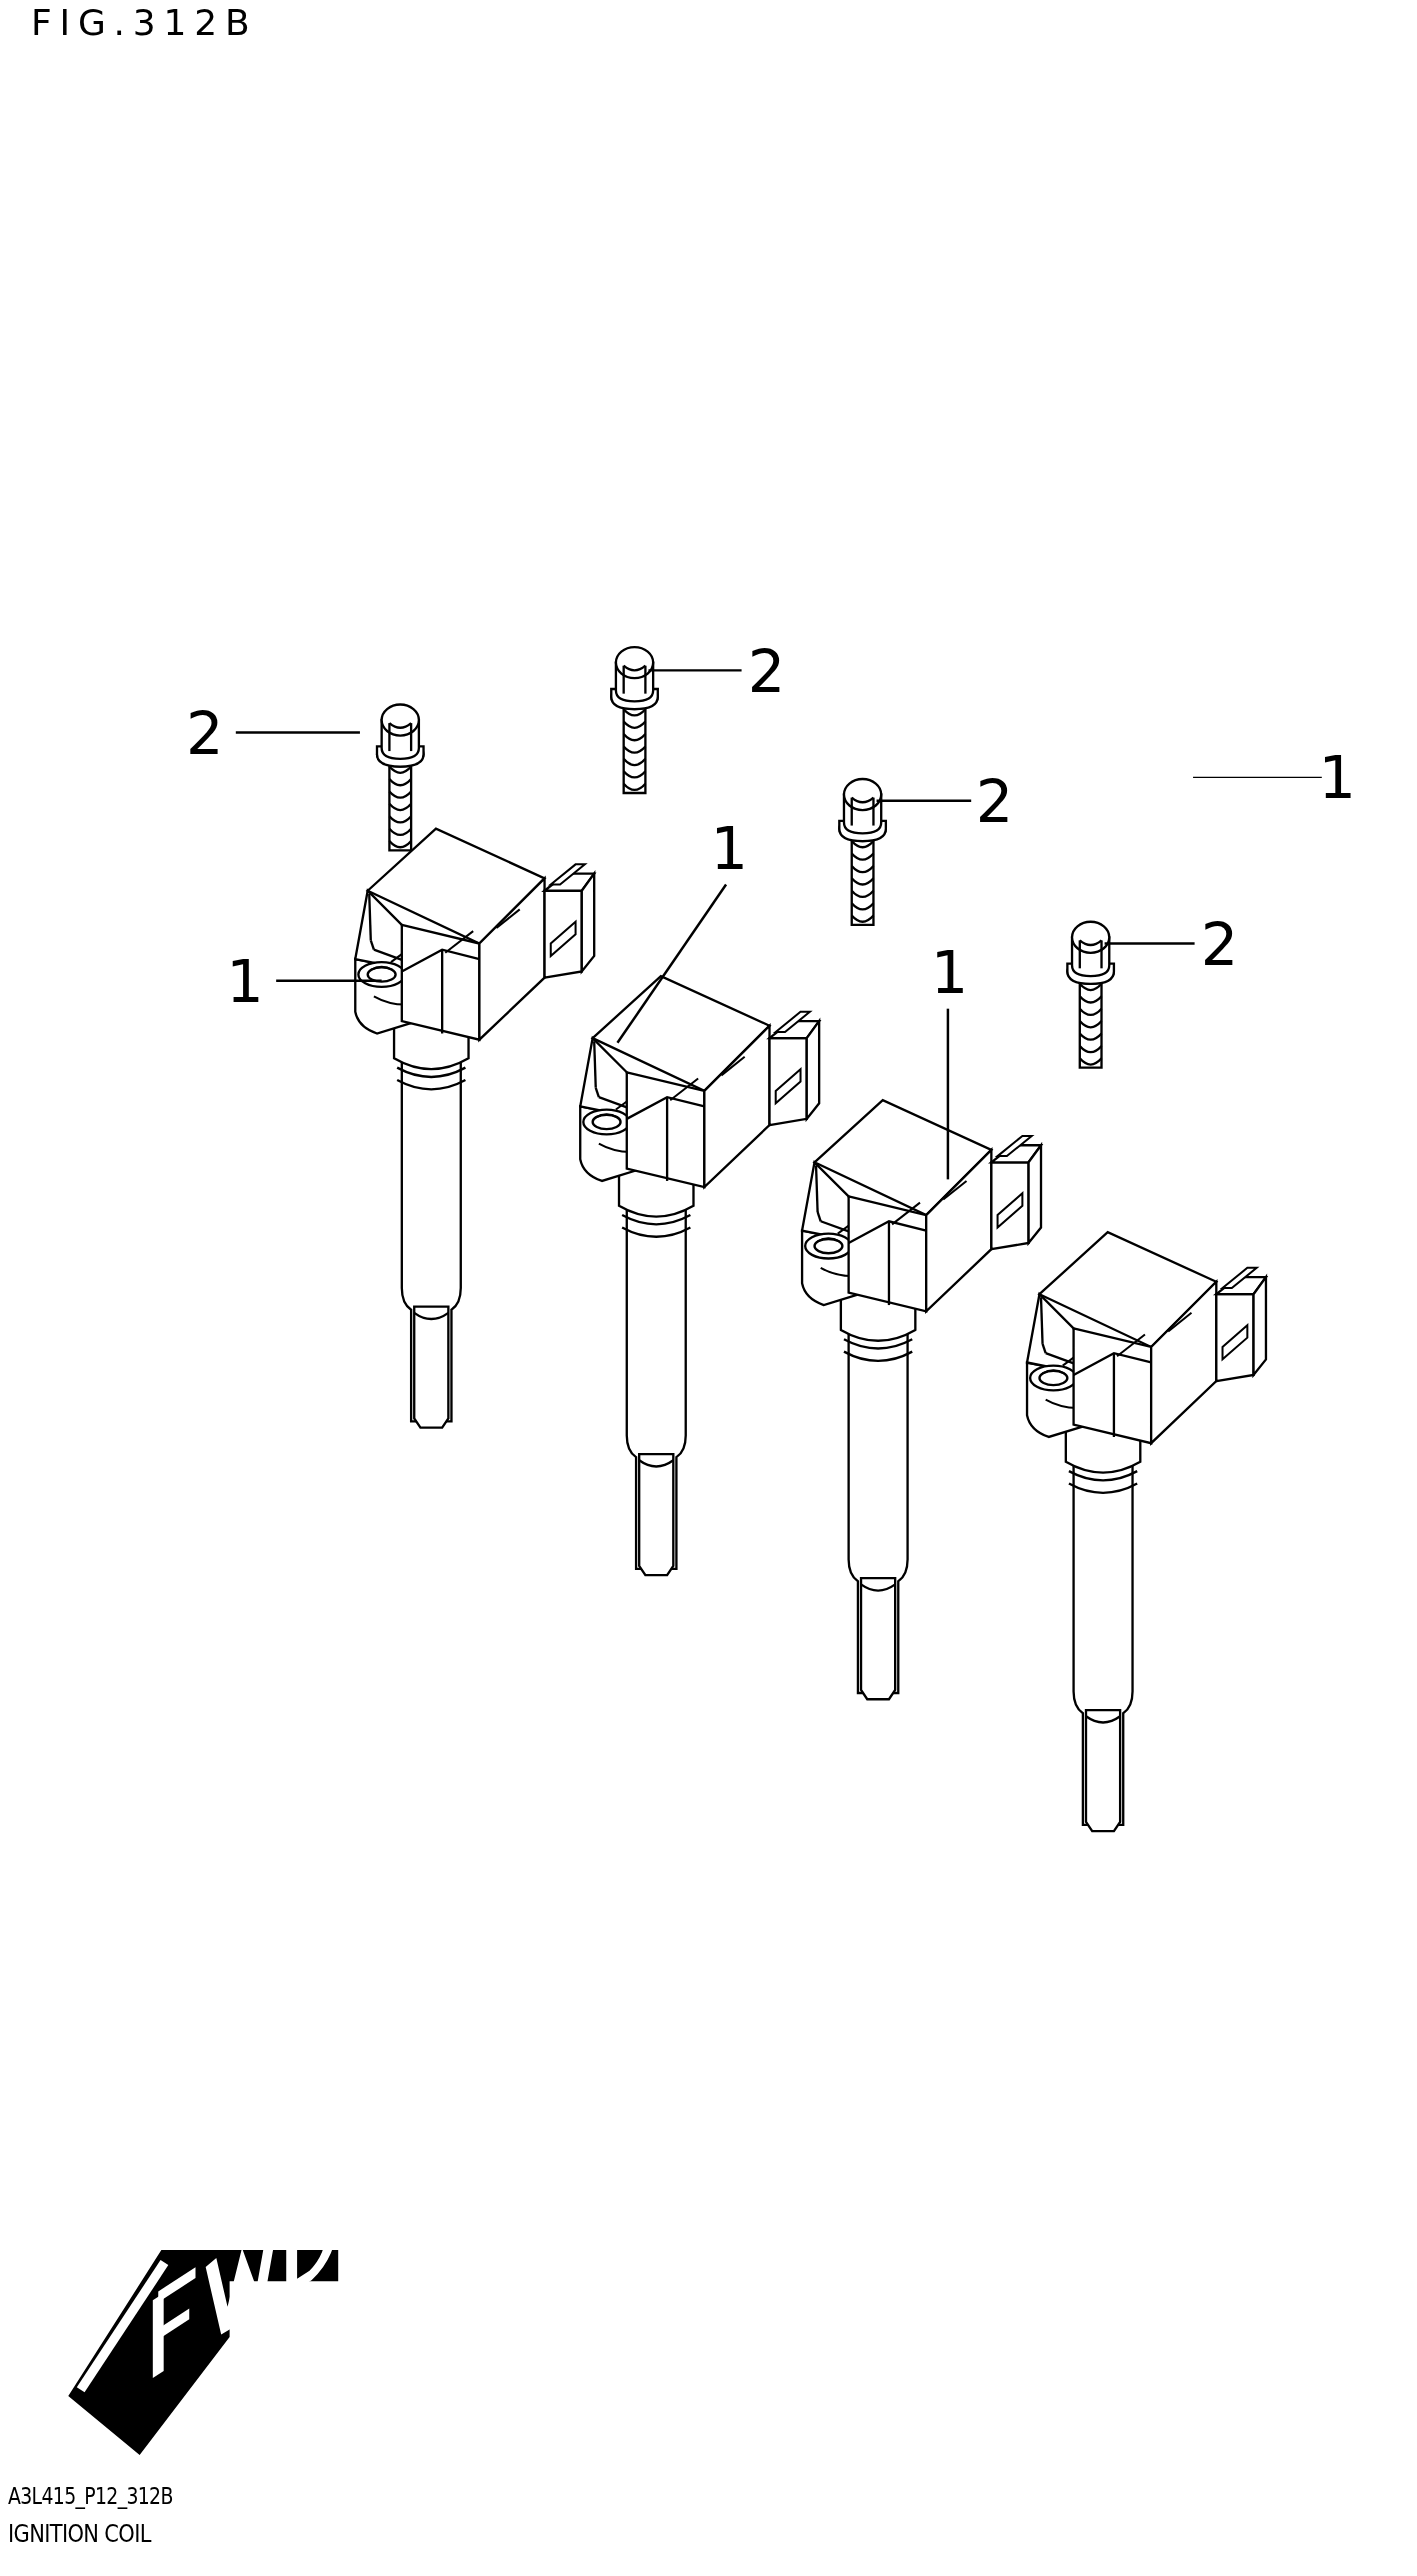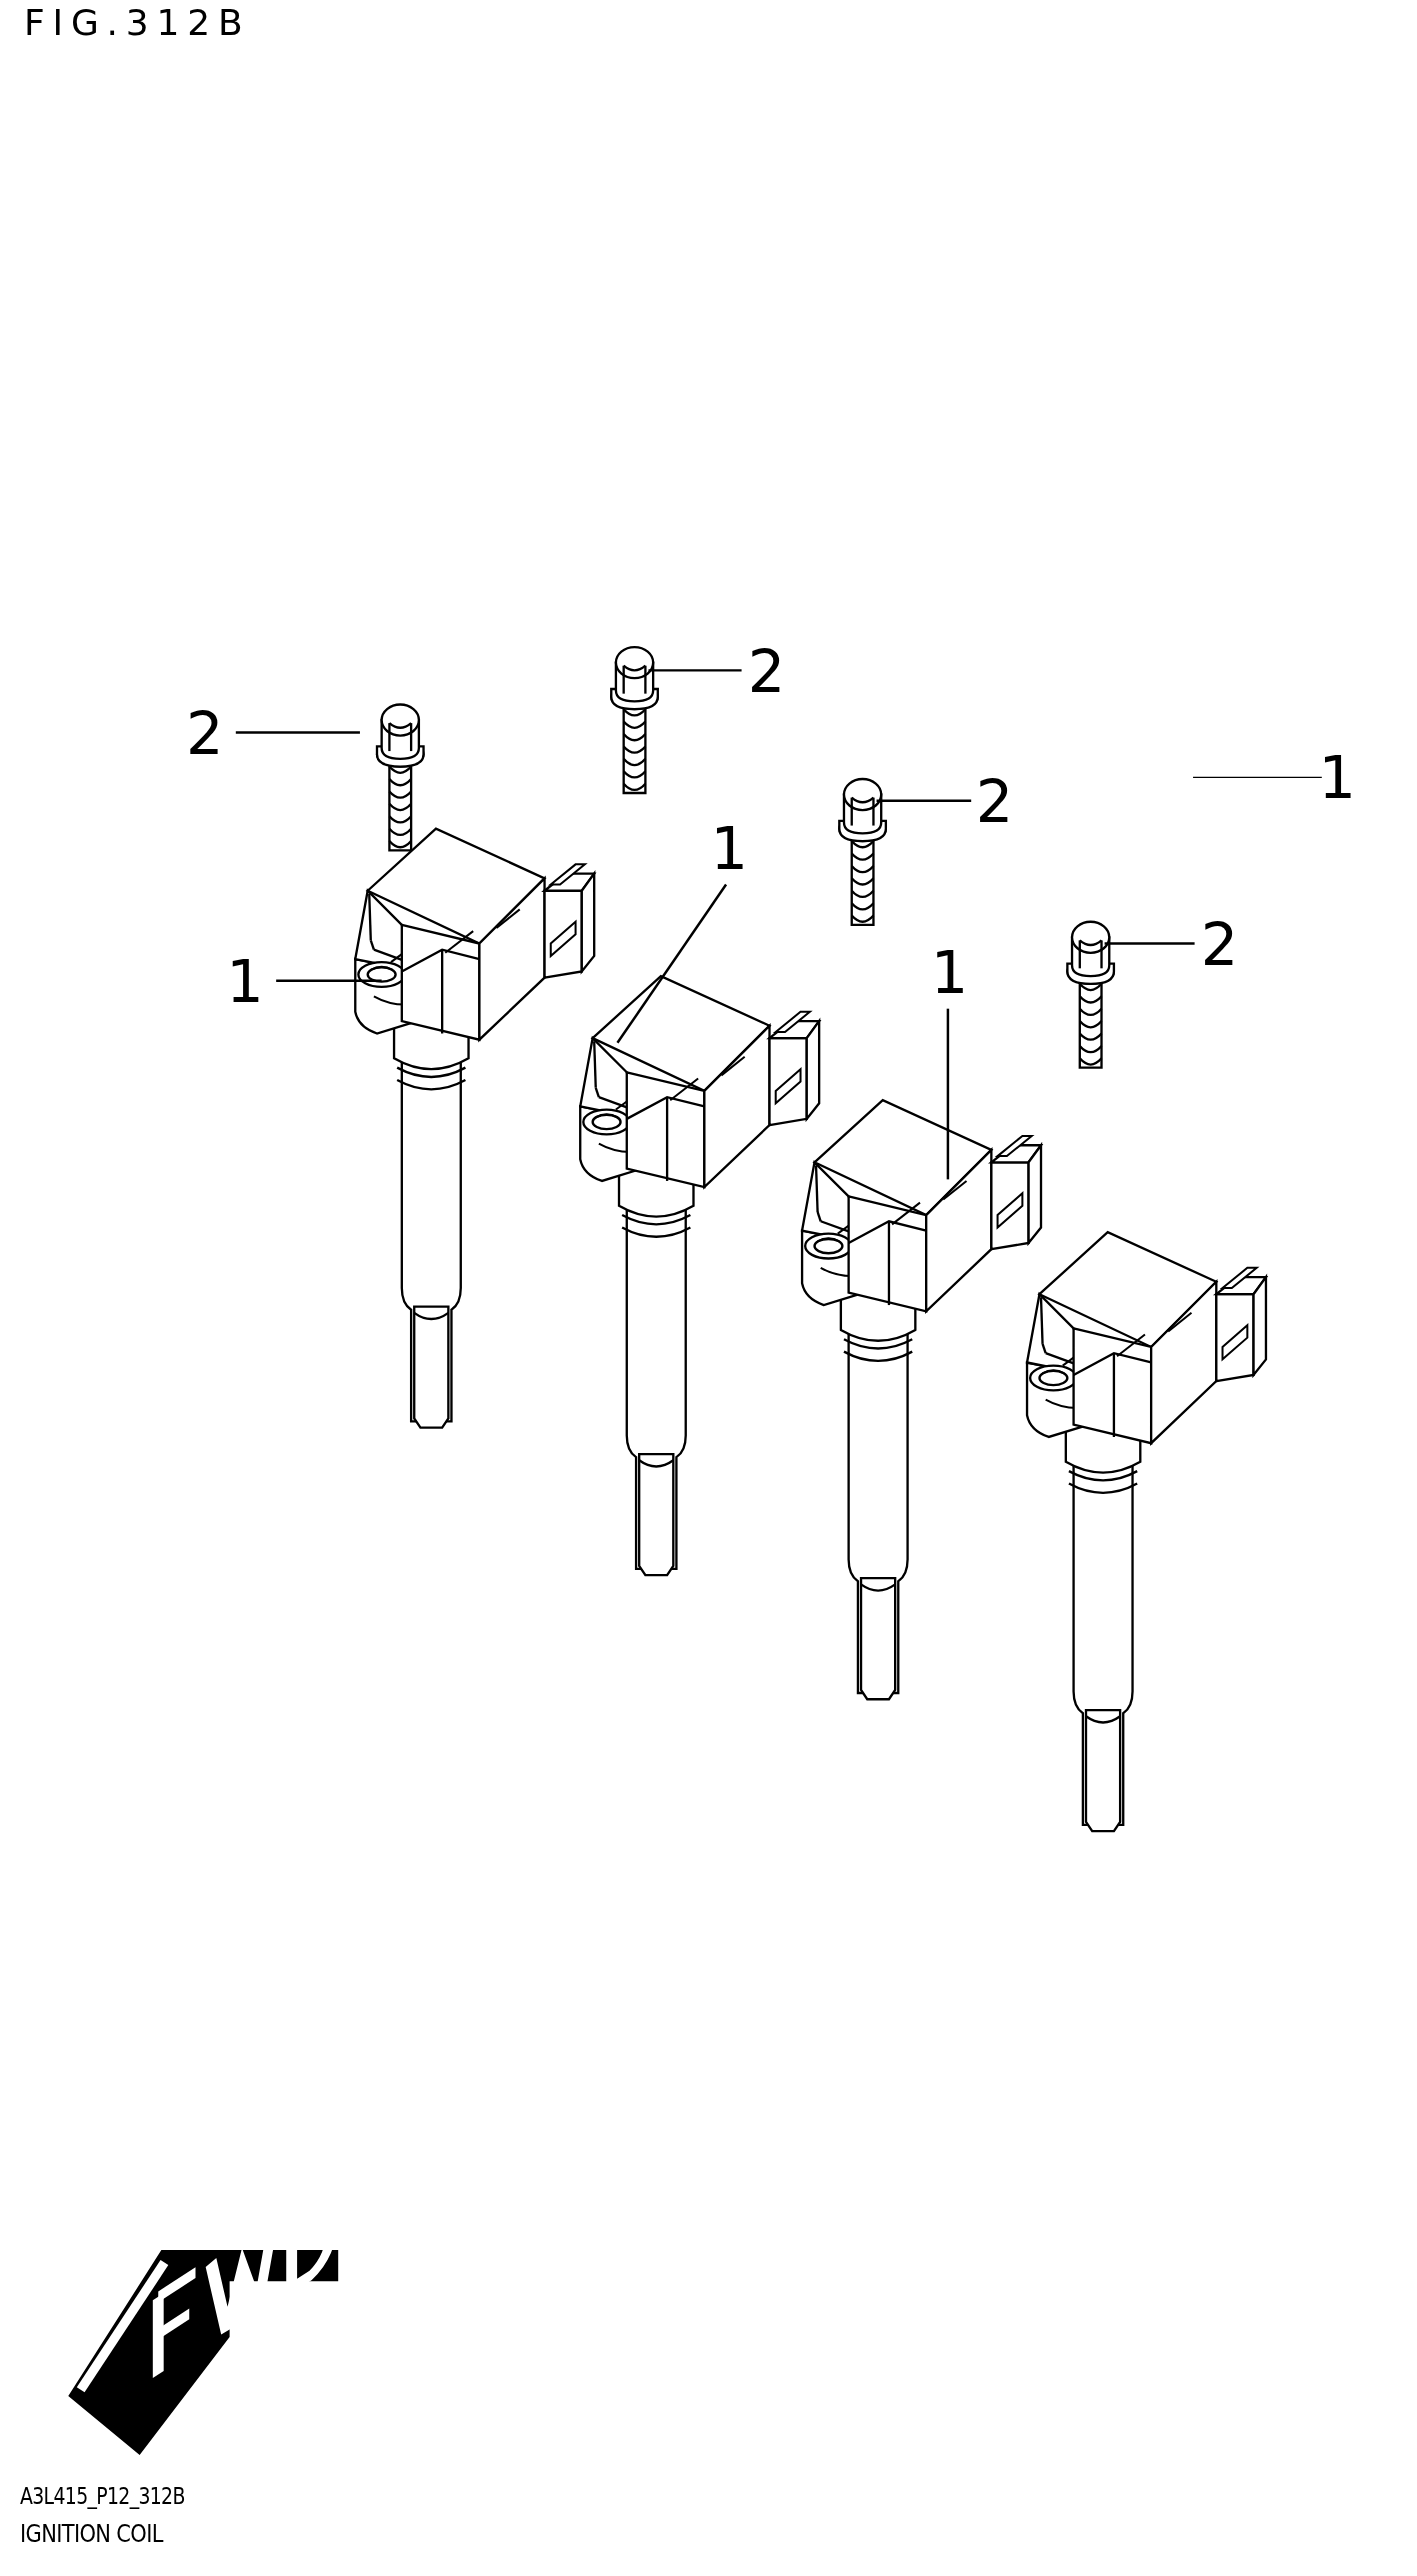--- a/index.html
+++ b/index.html
@@ -1,25 +1,25 @@
 <!DOCTYPE html>
 <html style="font-size:12.4px"><head>
 <meta charset="utf-8">
 <style>
   html,body{margin:0;padding:0;background:#ffffff;}
   body{width:1418px;height:2576px;position:relative;overflow:hidden;
        font-family:"Liberation Sans",sans-serif;color:#000;}
 
-  #fig-title{position:absolute;left:24px;top:4.7px;font-size:36px;
+  #fig-title{position:absolute;left:31px;top:4.7px;font-size:36px;
              letter-spacing:7.8px;font-weight:400;line-height:1;
              font-family:"DejaVu Sans",sans-serif;}
 
   #diagram-canvas{position:absolute;left:0;top:0;width:1418px;height:2576px;}
 
-  #footer-block{position:absolute;left:20px;top:2482px;width:543px;}
+  #footer-block{position:absolute;left:8px;top:2482px;width:543px;}
   #footer-code{font-size:23px;letter-spacing:-0.8px;line-height:1.22;
                font-family:"DejaVu Sans",sans-serif;transform:scaleX(0.82);
                transform-origin:left center;white-space:nowrap;}
   #footer-name{font-size:25.6px;letter-spacing:-0.8px;line-height:1.22;
                font-family:"DejaVu Sans",sans-serif;transform:scaleX(0.82);
                transform-origin:left center;white-space:nowrap;margin-top:7.8px;}
 </style>
 </head>
 <body>
 

